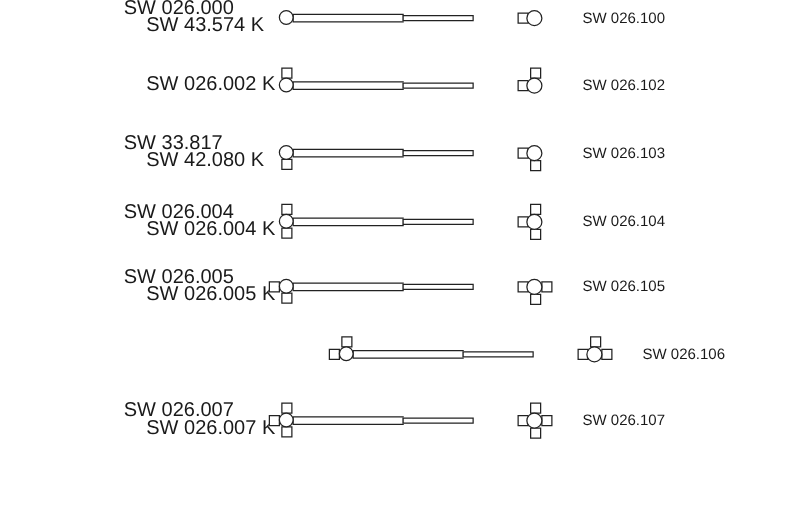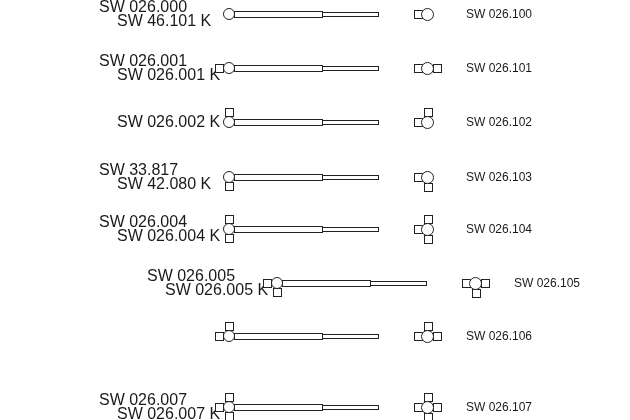--- a/index.html
+++ b/index.html
@@ -59,57 +59,36 @@
   .endicon .iball { left: 10px; top: 50%; margin-top: -6.5px; width: 13px; height: 13px; border-radius: 50%; }
 </style>
 </head>
 <body>
 
 <div id="page">
 
   <div class="row">
     <div class="labels">
       <div class="code">SW 026.000</div>
-      <div class="code code-k">SW 46.101 K</div>
+      <div class="code code-k">SW 43.574 K</div>
     </div>
     <div class="stem" data-config="plain">
 
       <span class="part tube"></span>
       <span class="part rod"></span>
       <span class="part ball"></span>
     </div>
     <div class="endicon" data-config="left">
       <span class="part isq isq-left"></span>
 
       <span class="part iball"></span>
     </div>
     <div class="rcode">SW 026.100</div>
   </div>
 
-  <div class="row">
-    <div class="labels">
-      <div class="code">SW 026.001</div>
-      <div class="code code-k">SW 026.001 K</div>
-    </div>
-    <div class="stem" data-config="left">
-      <span class="part sq sq-left"></span>
-
-      <span class="part tube"></span>
-      <span class="part rod"></span>
-      <span class="part ball"></span>
-    </div>
-    <div class="endicon" data-config="left right">
-      <span class="part isq isq-left"></span>
-
-      <span class="part isq isq-right"></span>
-
-      <span class="part iball"></span>
-    </div>
-    <div class="rcode">SW 026.101</div>
-  </div>
 
   <div class="row">
     <div class="labels">
       <div class="code code-k">SW 026.002 K</div>
     </div>
     <div class="stem" data-config="top">
 
       <span class="part sq sq-top"></span>
 
       <span class="part tube"></span>

